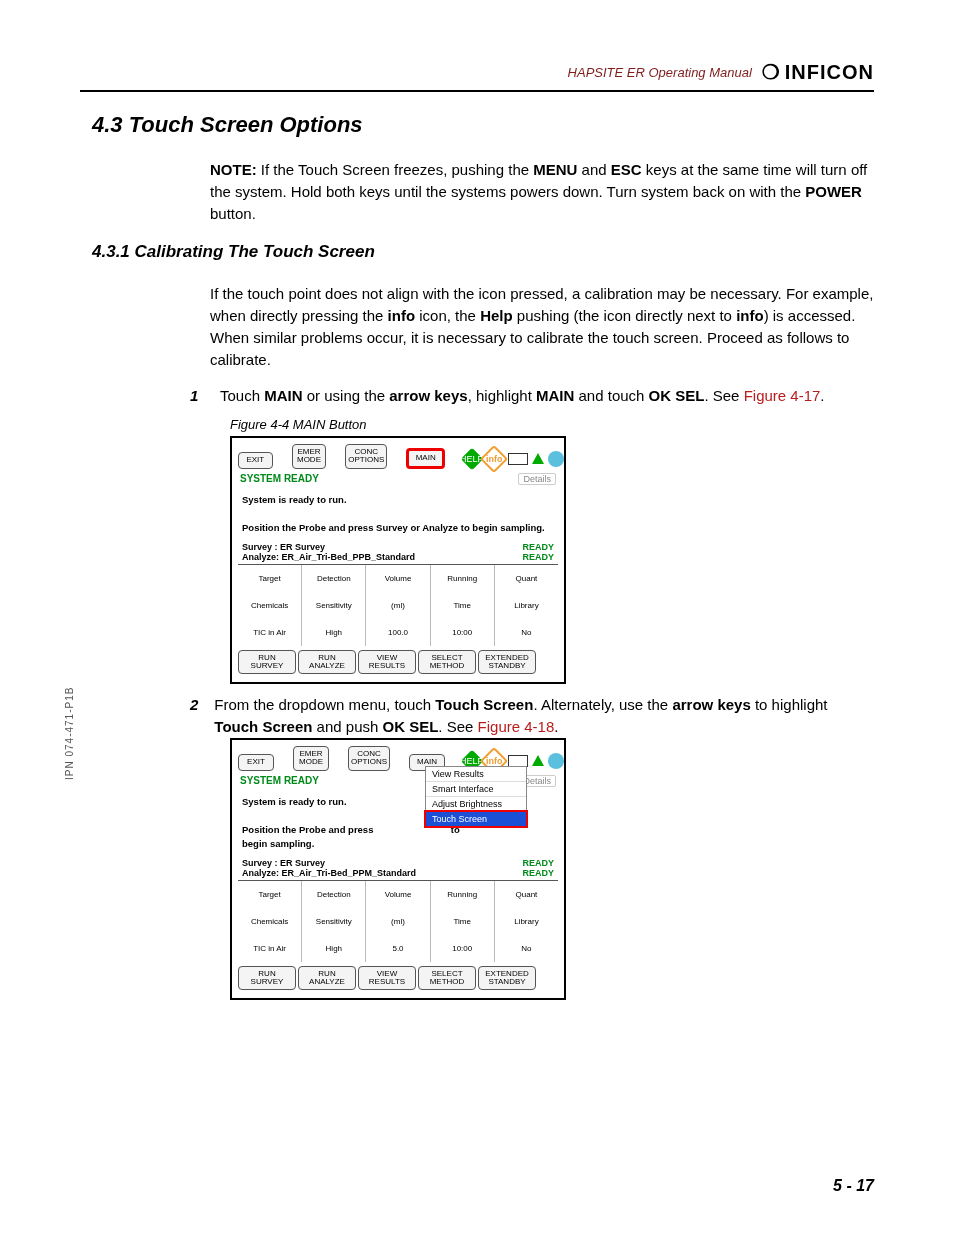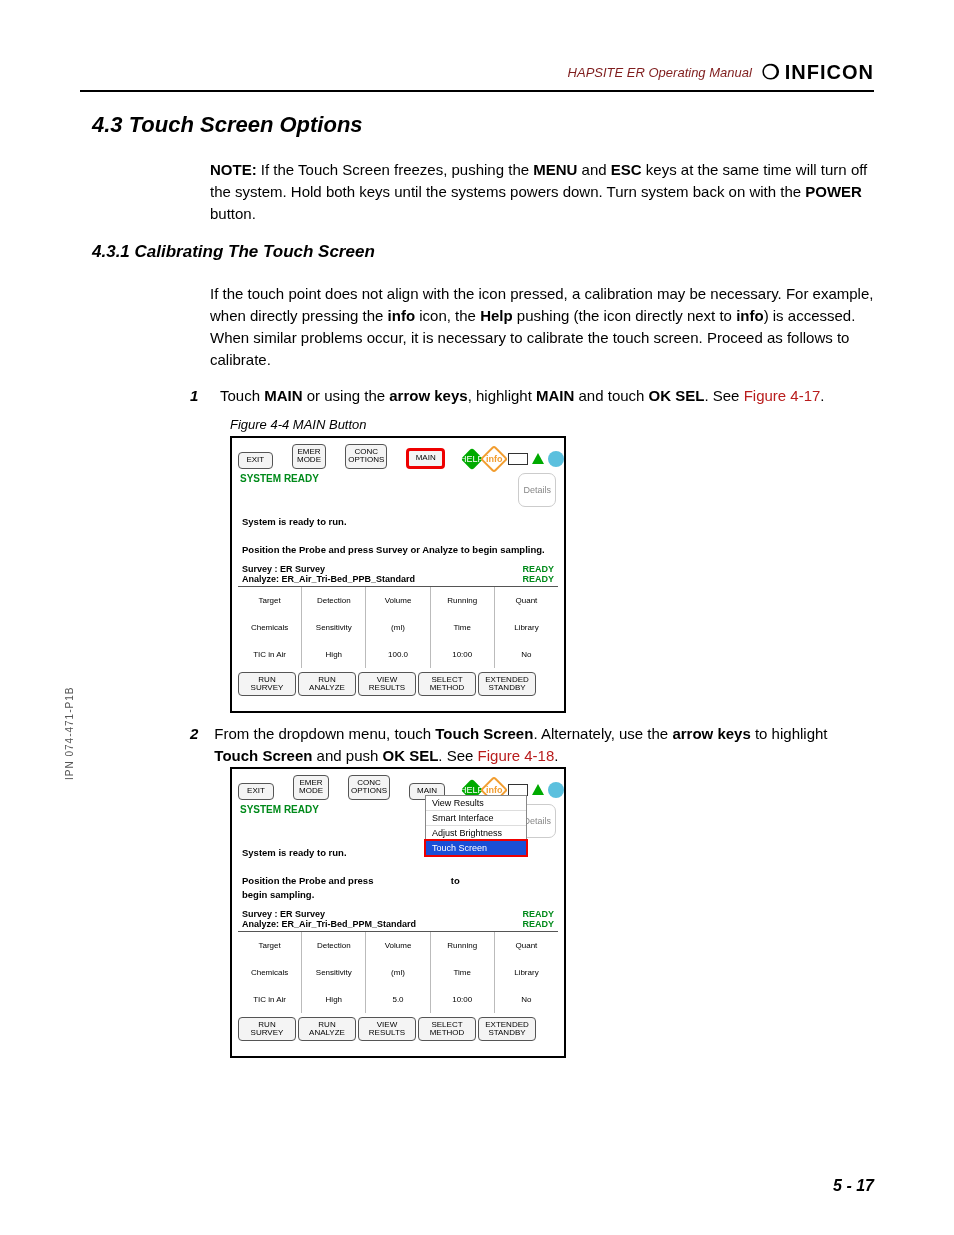--- a/index.html
+++ b/index.html
@@ -124,29 +124,29 @@
   .ico-help { background:#0a0; color:#fff; border-radius:3px; transform:rotate(45deg);} 
   .ico-help span{transform:rotate(-45deg);}
   .ico-info { border:2px solid #f29d2f; color:#f29d2f; border-radius:3px; transform:rotate(45deg); font-weight:bold;}
   .ico-info span{transform:rotate(-45deg);}
   .ico-batt { border:1px solid #333; width:18px; height:10px;}
   .ico-tri  { width:0;height:0;border-left:6px solid transparent;border-right:6px solid transparent;border-bottom:11px solid #0a0;}
   .ico-globe{ background:#5bc0de;border-radius:50%;}
 
   .d-status { display:flex; justify-content:space-between; padding:0 8px 4px 8px; }
   .d-status .ready { color:#008a1a; font-weight:bold; font-size:10px;}
-  .d-status .details{ color:#888; font-size:9px; border:1px solid #ccc; padding:11px 4px; border-radius:7px;}
+  .d-status .details{ color:#888; font-size:9px; border:1px solid #ccc; padding:0 4px; border-radius:2px;}
   .d-body { padding:4px 10px 6px 10px; font-weight:bold; font-size:9.5px; line-height:1.5; }
   .d-sa { display:flex; justify-content:space-between; padding:0 10px; font-weight:bold; font-size:9px;}
   .d-sa .rd { color:#008a1a; }
   .d-table { margin:2px 6px 0 6px; border-top:1px solid #555;}
   .d-row { display:flex; }
   .d-cell { flex:1; text-align:center; font-size:8px; border-right:1px solid #bbb; padding:9px 0;}
   .d-cell:last-child{border-right:none;}
-  .d-bottom{ display:flex; gap:2px; padding:4px 6px 15px 6px;}
+  .d-bottom{ display:flex; gap:2px; padding:4px 6px 8px 6px;}
   .d-bottom .d-btn{ width:52px;}
 
   .dropdown {
     position:absolute;
     background:#fff;
     border:1px solid #888;
     font-size:9px;
     width:100px;
   }
   .dropdown div{ padding:2px 6px; border-bottom:1px solid #ddd;}

